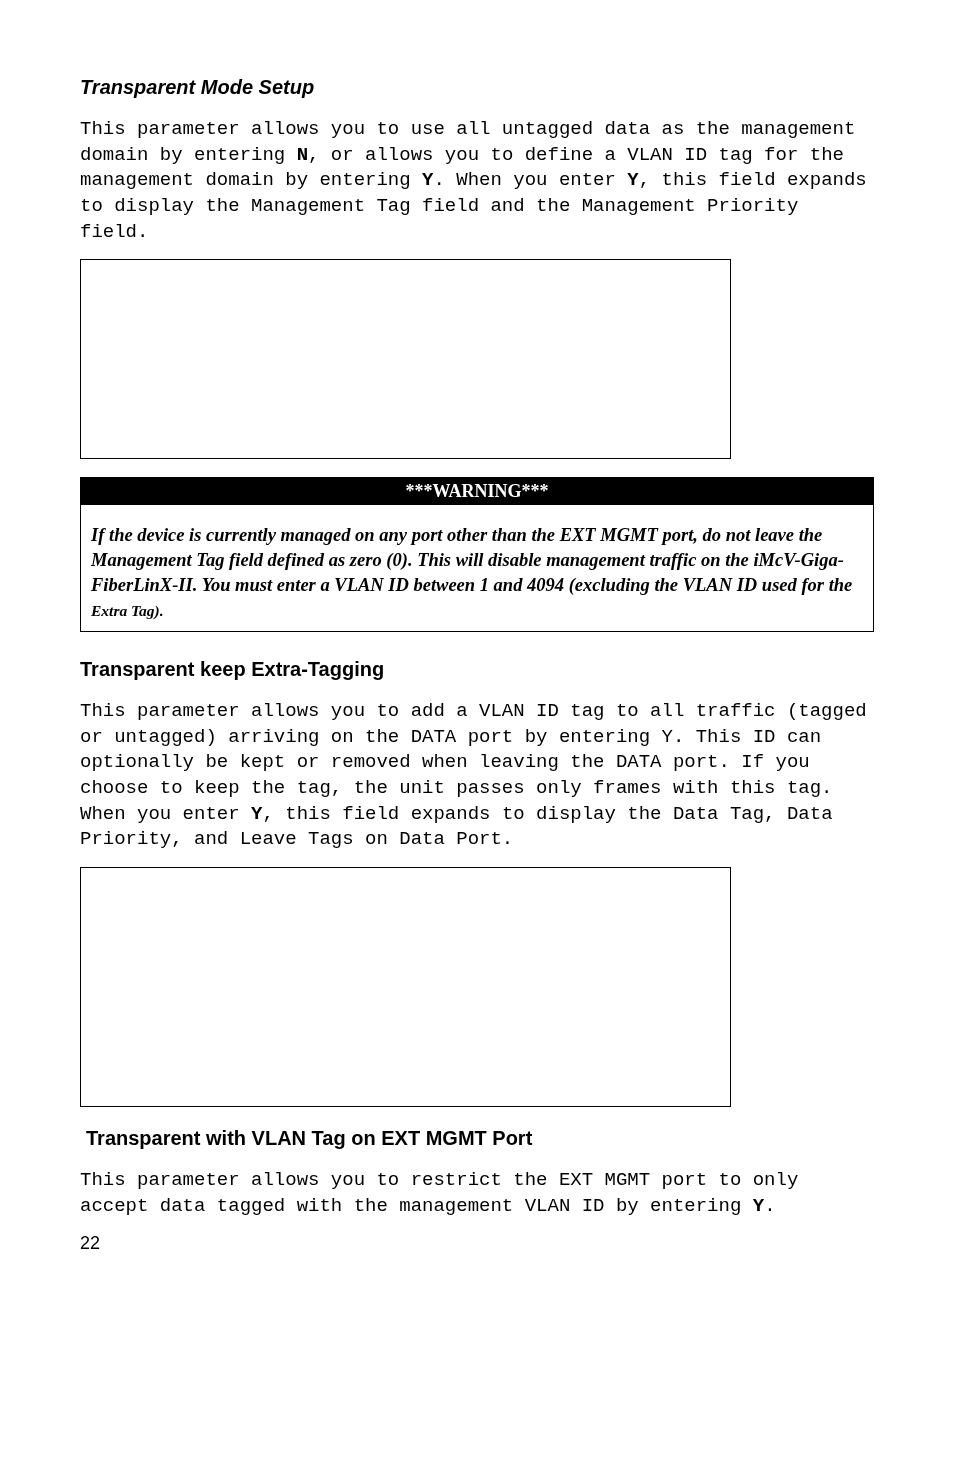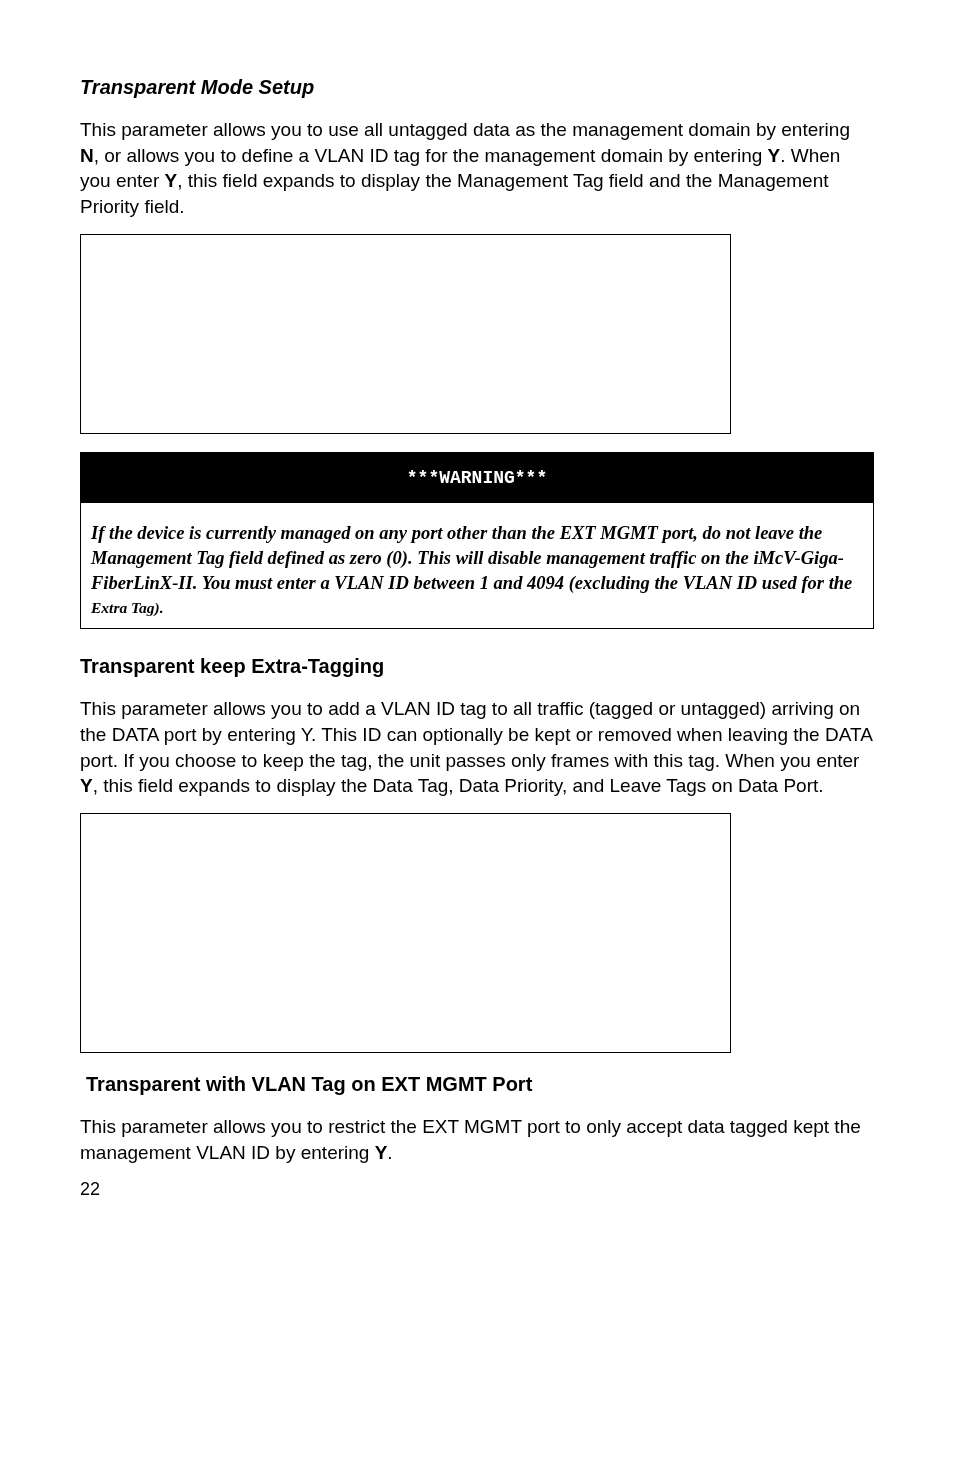--- a/index.html
+++ b/index.html
@@ -12,21 +12,21 @@
     box-sizing: border-box;
   }
   .heading {
     font-family: "Arial Black", Arial, sans-serif;
     font-weight: 900;
     font-size: 20px;
     margin-top: 20px;
     margin-bottom: 18px;
   }
   .body-text {
-    font-family: Liberation Sans, sans-serif;
+    font-family: Liberation Mono, monospace;
     font-size: 19px;
     line-height: 1.35;
     margin-bottom: 14px;
   }
   .bold-inline {
     font-weight: 700;
   }
   .box {
     border: 1px solid #000;
     margin-top: 8px;
@@ -43,24 +43,24 @@
   }
   .warning-container {
     border: 1px solid #000;
     margin-top: 12px;
     margin-bottom: 26px;
   }
   .warning-header {
     background: #000;
     color: #fff;
     text-align: center;
-    font-family: Liberation Mono, monospace;
+    font-family: Liberation Serif, serif;
     font-weight: 700;
     font-size: 18px;
-    padding: 15px 0;
+    padding: 3px 0;
   }
   .warning-body {
     font-family: "Times New Roman", Times, serif;
     font-style: italic;
     font-weight: 700;
     font-size: 18.5px;
     line-height: 1.35;
     padding: 6px 10px 8px 10px;
     margin-top: 12px;
   }
@@ -97,16 +97,16 @@
 </div>
 
 <div class="heading">Transparent keep Extra-Tagging</div>
 <div class="body-text">
   <span>This parameter allows you to add a VLAN ID tag to all traffic (tagged or untagged) arriving on the DATA port by entering Y.  This ID can optionally be kept or removed when leaving the DATA port.  If you choose to keep the tag, the unit passes only frames with this tag.  When you enter </span><span class="bold-inline">Y</span><span>, this field expands to display the Data Tag, Data Priority, and Leave Tags on Data Port.</span>
 </div>
 <div class="box tall2"></div>
 
 <div class="heading indent-heading">Transparent with VLAN Tag on EXT MGMT Port</div>
 <div class="body-text">
-  <span>This parameter allows you to restrict the EXT MGMT port to only accept data tagged kept the management VLAN ID by entering </span><span class="bold-inline">Y</span><span>.</span>
+  <span>This parameter allows you to restrict the EXT MGMT port to only accept data tagged with the management VLAN ID by entering </span><span class="bold-inline">Y</span><span>.</span>
 </div>
 
 <div class="page-num">22</div>
 
 </body></html>

